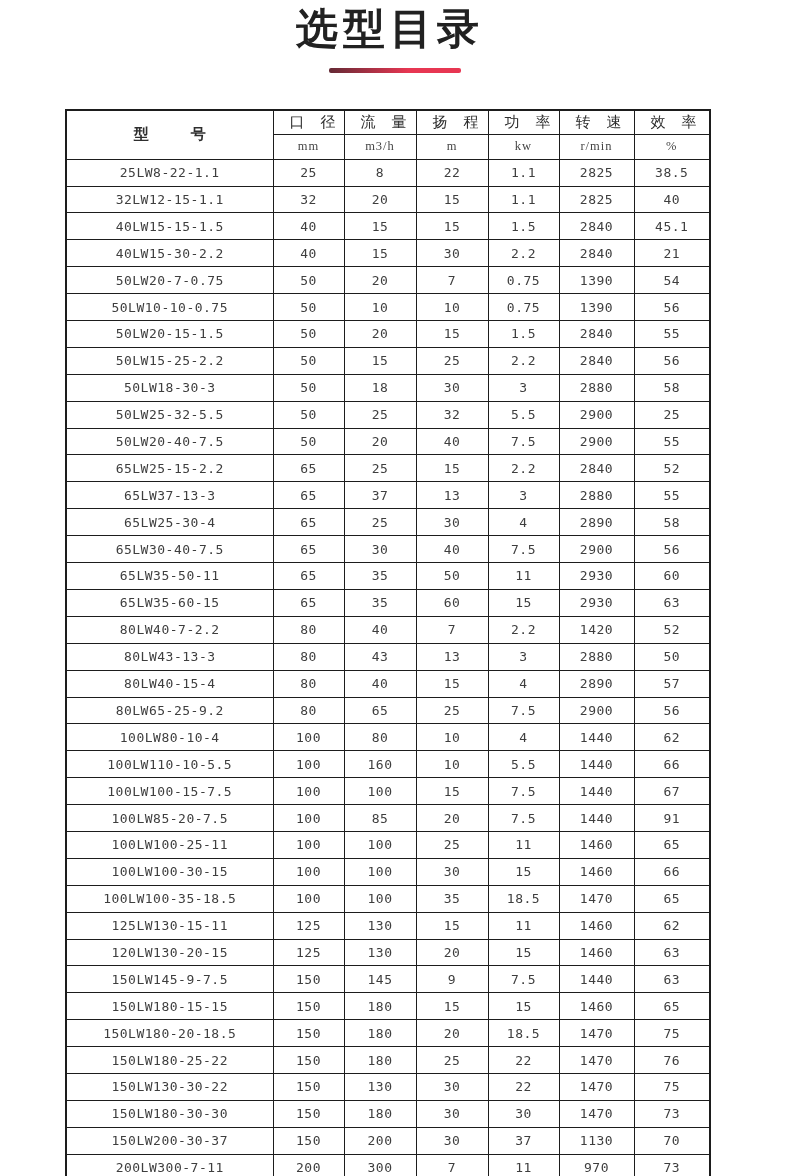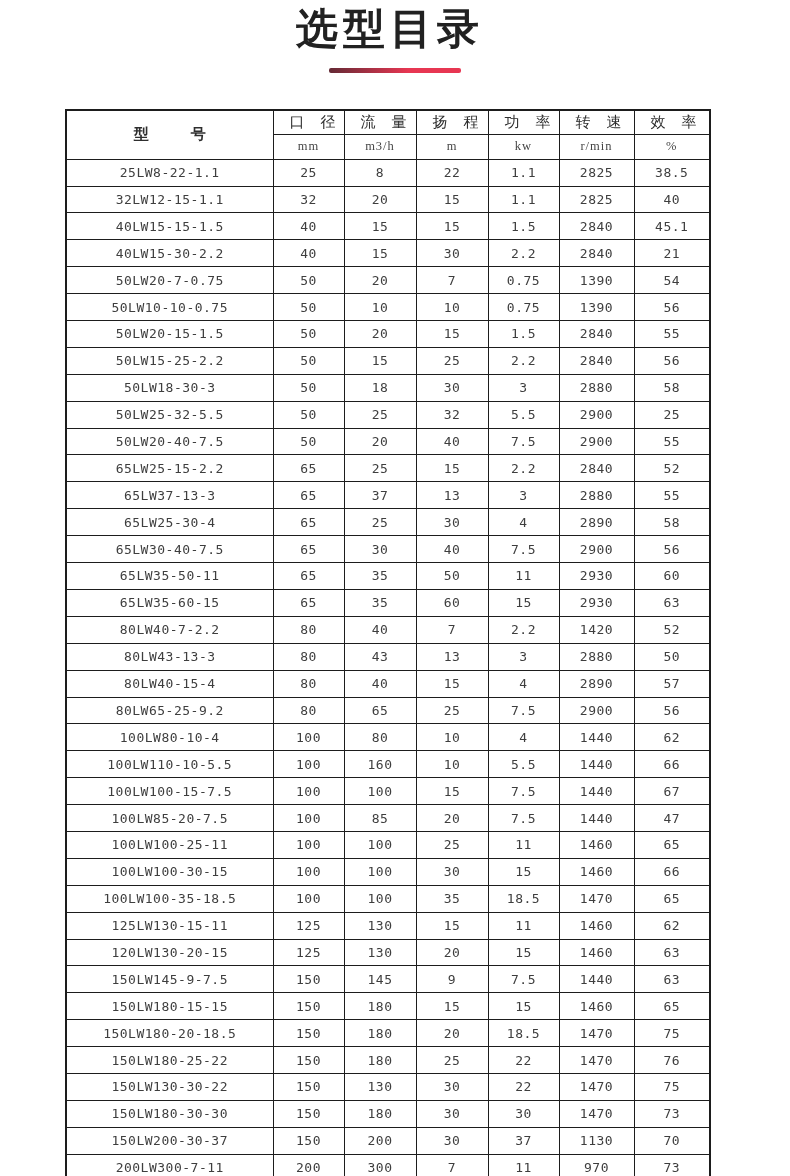--- a/index.html
+++ b/index.html
@@ -332,21 +332,21 @@
         <td>1440</td>
         <td>67</td>
       </tr>
       <tr>
         <td>100LW85-20-7.5</td>
         <td>100</td>
         <td>85</td>
         <td>20</td>
         <td>7.5</td>
         <td>1440</td>
-        <td>47</td>
+        <td>91</td>
       </tr>
       <tr>
         <td>100LW100-25-11</td>
         <td>100</td>
         <td>100</td>
         <td>25</td>
         <td>11</td>
         <td>1460</td>
         <td>65</td>
       </tr>

